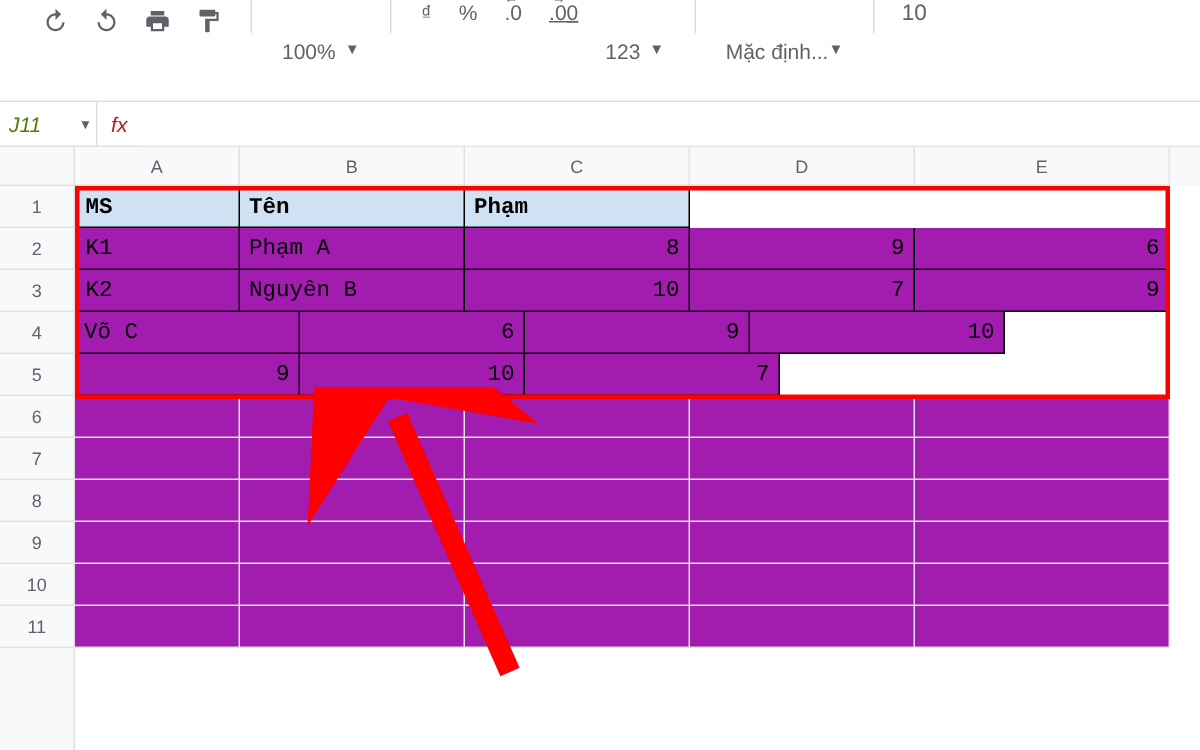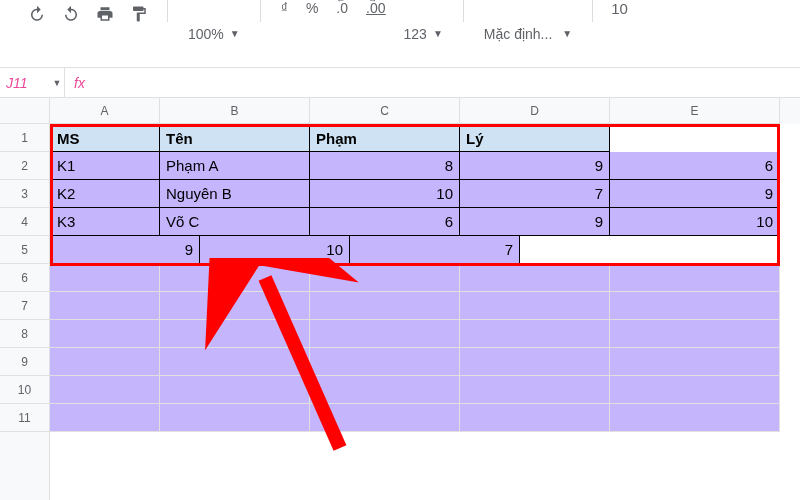--- a/index.html
+++ b/index.html
@@ -45,21 +45,20 @@
   }
   .fmt-btn {
     padding: 0 6px;
     cursor: pointer;
     font-size: 14px;
     color: #5f6368;
   }
   .font-sel {
     display: flex;
     align-items: center;
-    gap: 10px;
     cursor: pointer;
     padding: 0 6px;
     max-width: 130px;
     overflow: hidden;
   }
   .font-sel span.label {
     white-space: nowrap;
     overflow: hidden;
     text-overflow: ellipsis;
   }
@@ -76,34 +75,34 @@
     height: 30px;
     display: flex;
     align-items: center;
     border-bottom: 1px solid #e0e0e0;
     font-size: 14px;
   }
   .namebox {
     width: 50px;
     text-align: left;
     padding-left: 6px;
-    color: #ec4899;
+    color: #4d7c0f;
     font-style: italic;
   }
   .nb-caret {
     width: 14px;
     font-size: 9px;
     color: #5f6368;
     text-align: center;
   }
   .fx {
     width: 30px;
     text-align: center;
     font-style: italic;
-    color: #ec4899;
+    color: #b91c1c;
     border-left: 1px solid #e0e0e0;
     height: 100%;
     line-height: 30px;
   }
   .fx-input {
     flex: 1;
     height: 100%;
     border: none;
     outline: none;
     padding-left: 8px;
@@ -153,30 +152,31 @@
   .cB { width: 150px; }
   .cC { width: 150px; }
   .cD { width: 150px; }
   .cE { width: 170px; }
   .grid {
     position: relative;
   }
   .grow {
     display: flex;
     height: 28px;
+    font-family: Liberation Mono, monospace;
   }
   .cell {
     border-right: 1px solid #e0e0e0;
     border-bottom: 1px solid #e0e0e0;
     font-size: 15px;
     padding: 0 6px;
     line-height: 28px;
     overflow: hidden;
     white-space: nowrap;
-    background: #c4b5fd;
+    background: #a21caf;
   }
   .datahdr {
     background: #cfe2f3;
     font-weight: bold;
     border-right: 1px solid #000;
     border-bottom: 1px solid #000;
     border-top: 1px solid #000;
   }
   .datacell {
     border-right: 1px solid #000;
@@ -269,38 +269,36 @@
       <div class="ch cB">B</div>
       <div class="ch cC">C</div>
       <div class="ch cD">D</div>
       <div class="ch cE">E</div>
     </div>
     <div class="grid">
       <div class="grow">
         <div class="cell cA datahdr lcol">MS</div>
         <div class="cell cB datahdr">Tên</div>
         <div class="cell cC datahdr">Phạm</div>
-        <div class="cell cD datahdr">Lý</div>
       </div>
       <div class="grow">
         <div class="cell cA datacell lcol">K1</div>
         <div class="cell cB datacell">Phạm A</div>
         <div class="cell cC datacell num">8</div>
         <div class="cell cD datacell num">9</div>
         <div class="cell cE datacell num">6</div>
       </div>
       <div class="grow">
         <div class="cell cA datacell lcol">K2</div>
         <div class="cell cB datacell">Nguyên B</div>
         <div class="cell cC datacell num">10</div>
         <div class="cell cD datacell num">7</div>
         <div class="cell cE datacell num">9</div>
       </div>
       <div class="grow">
-        <div class="cell cA datacell lcol">K3</div>
         <div class="cell cB datacell">Võ C</div>
         <div class="cell cC datacell num">6</div>
         <div class="cell cD datacell num">9</div>
         <div class="cell cE datacell num">10</div>
       </div>
       <div class="grow">
         <div class="cell cC datacell num">9</div>
         <div class="cell cD datacell num">10</div>
         <div class="cell cE datacell num">7</div>
       </div>

